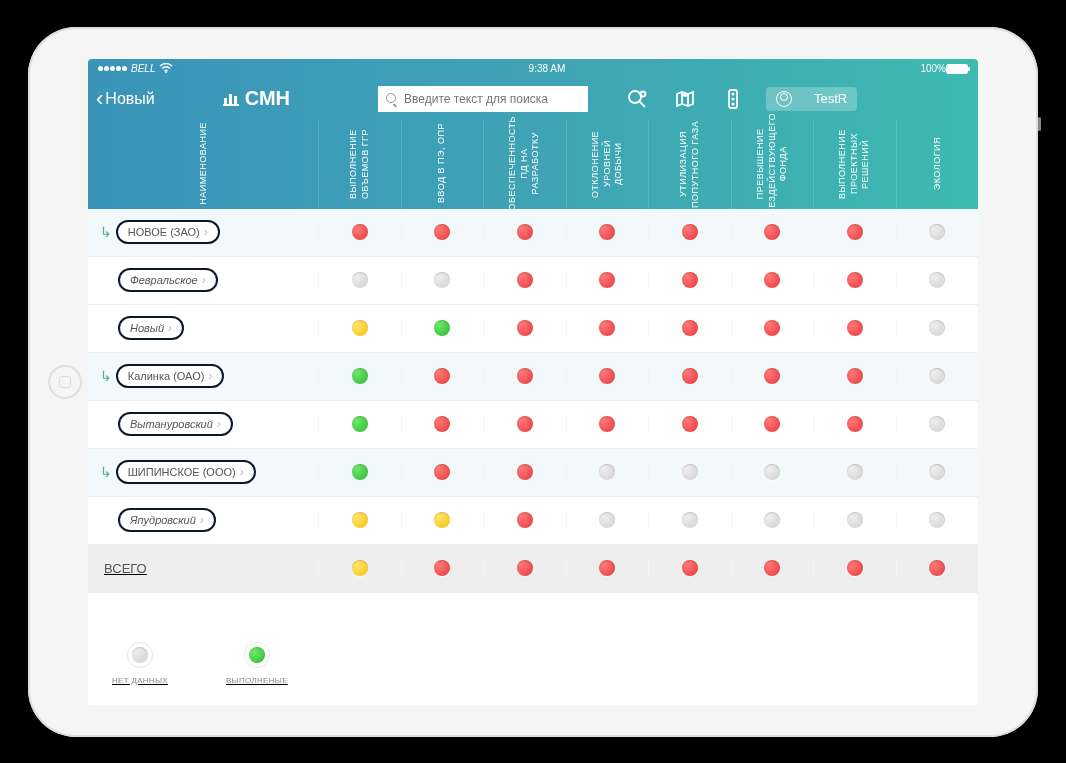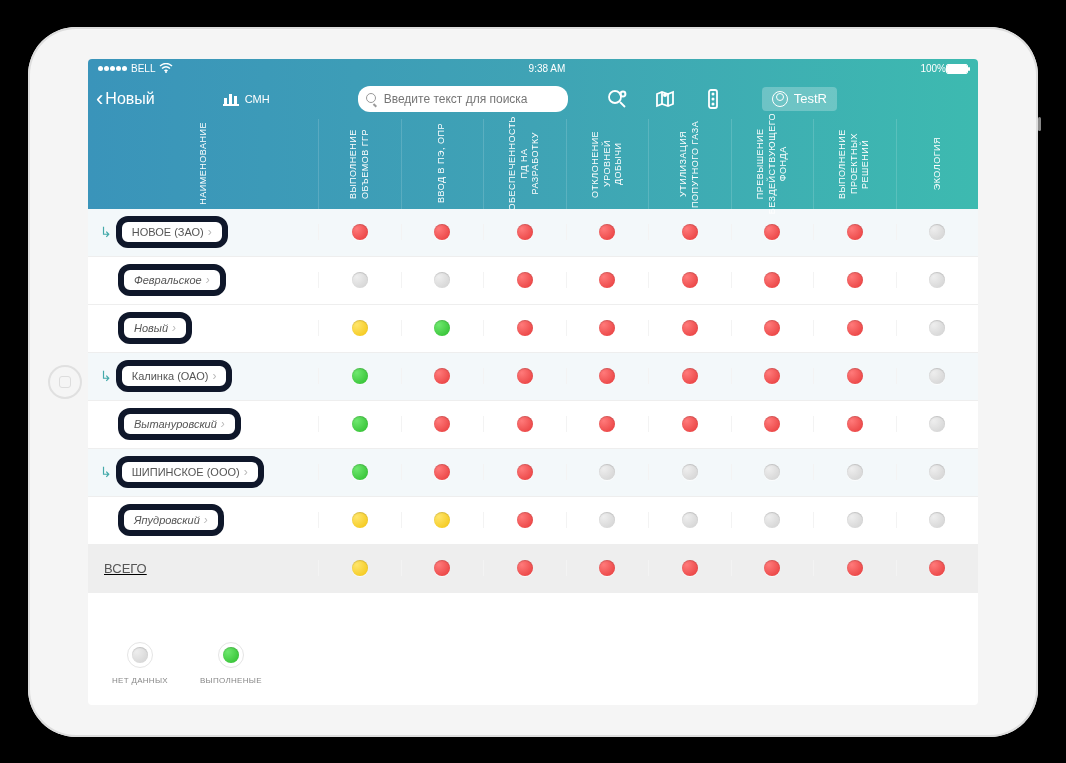--- a/index.html
+++ b/index.html
@@ -62,21 +62,21 @@
   .status-bar {
     height: 20px;
     background: linear-gradient(90deg, #3a94ba 0%, #3fa3b5 50%, #3dbab0 100%);
     color: #fff;
     font-size: 10px;
     display: flex;
     align-items: center;
     padding: 0 10px;
     justify-content: space-between;
   }
-  .status-left { display: flex; align-items: center; gap: 4px; }
+  .status-left { display: flex; align-items: center; gap: 4px; font-style: italic; }
   .signal-dots { display: flex; gap: 1px; }
   .signal-dots span { width: 5px; height: 5px; border-radius: 50%; background: #fff; }
   .status-right { display: flex; align-items: center; gap: 0; }
   .battery { width: 22px; height: 10px; border: 1px solid #fff; border-radius: 2px; position: relative; }
   .battery::after { content:''; position:absolute; right:-3px; top:2px; width:2px; height:4px; background:#fff; border-radius:1px; }
   .battery-fill { width: 100%; height: 100%; background:#fff; border-radius:1px; }
 
   .nav-bar {
     height: 40px;
     background: linear-gradient(90deg, #3a94ba 0%, #3fa3b5 50%, #3dbab0 100%);
@@ -88,47 +88,47 @@
   }
   .back-btn { display: flex; align-items: center; font-size: 16px; font-weight: 300; cursor: pointer; }
   .back-chevron { font-size: 22px; line-height: 1; margin-right: 2px; }
   .title-section { display: flex; align-items: center; gap: 6px; margin-left: 60px; }
   .chart-icon { width: 16px; height: 14px; position: relative; }
   .chart-icon::before { content:''; position:absolute; left:0; bottom:0; width:100%; height:2px; background:#fff; }
   .chart-icon span { position:absolute; bottom:2px; width:3px; background:#fff; }
   .chart-icon span:nth-child(1){ left:1px; height:6px; }
   .chart-icon span:nth-child(2){ left:6px; height:10px; }
   .chart-icon span:nth-child(3){ left:11px; height:8px; }
-  .title-text { font-size: 11px; font-weight: 400; }
+  .title-text { font-size: 20px; font-weight: 700; }
   .search-box {
     margin-left: 80px;
     background: #fff;
-    border-radius: 12px;
+    border-radius: 0;
     height: 26px;
     width: 210px;
     display: flex;
     align-items: center;
     padding: 0 8px;
     color: #999;
   }
   .search-box input { border:none; outline:none; font-size:12px; color:#999; flex:1; background:transparent; }
   .mag-icon { width:12px; height:12px; margin-right:6px; }
   .mag-icon::before { content:''; display:block; width:8px; height:8px; border:1.5px solid #999; border-radius:50%; }
   .mag-icon::after { content:''; display:block; width:4px; height:1.5px; background:#999; transform:rotate(45deg) translate(6px,-4px); }
   .nav-icons { display:flex; gap:26px; margin-left:30px; align-items:center; }
   .nav-icon { width:22px; height:22px; cursor:pointer; display:flex; align-items:center; justify-content:center; }
   .nav-icon svg { fill: none; stroke: #fff; stroke-width: 1.8; }
   .user-badge {
-    margin-left: 30px;
+    margin-left: 14px;
     background: rgba(255,255,255,0.25);
     border-radius: 4px;
     padding: 4px 10px;
     display: flex;
     align-items: center;
-    gap: 6px;
+    gap: 22px;
     font-size: 13px;
   }
   .user-icon { width:16px; height:16px; border:1.5px solid #fff; border-radius:50%; position:relative; }
   .user-icon::before { content:''; position:absolute; width:6px; height:6px; border:1.5px solid #fff; border-radius:50%; top:1px; left:50%; transform:translateX(-50%); }
 
   .header-row {
     display: flex;
     background: linear-gradient(90deg, #3a94ba 0%, #3fa3b5 50%, #3dbab0 100%);
     color: #fff;
     height: 90px;
@@ -147,31 +147,31 @@
   .vertical-text { writing-mode: vertical-rl; transform: rotate(180deg); letter-spacing: 0.5px; }
   .vertical-text.multiline { line-height: 1.3; }
 
   .table-body { flex:1; overflow-y:auto; }
   .data-row { display:flex; height:48px; border-bottom:1px solid #eee; align-items:center; }
   .data-row.parent { background: #f3f8fa; }
   .data-row.total { background: #eee; text-decoration: underline; }
   .name-cell { flex: 0 0 230px; display:flex; align-items:center; padding-left:12px; font-size:12px; color:#555; }
   .name-cell.child { padding-left: 30px; font-style: italic; }
   .tree-arrow { color:#4aa; margin-right:4px; font-size:14px; }
-  .pill { border:6px solid #0f172a; border-radius:12px; padding:3px 10px; display:flex; align-items:center; gap:4px; background:#fff; font-size:11px; }
+  .pill { border:2px solid #0f172a; border-radius:12px; padding:3px 10px; display:flex; align-items:center; gap:4px; background:#fff; font-size:11px; }
   .pill-chevron { color:#bbb; font-size:12px; }
   .total-label { font-weight:400; font-size:13px; padding-left:4px; }
   .status-cell { flex:1; display:flex; align-items:center; justify-content:center; border-left:1px solid #f3f3f3; }
   .dot { width:16px; height:16px; border-radius:50%; box-shadow: inset 0 1px 1px rgba(0,0,0,0.15), 0 1px 1px rgba(255,255,255,0.7); }
   .dot.red { background: radial-gradient(circle at 30% 30%, #ff7a7a, #e63939); }
   .dot.green { background: radial-gradient(circle at 30% 30%, #6ee86e, #2bbb2b); }
   .dot.yellow { background: radial-gradient(circle at 30% 30%, #ffe56b, #f2c40f); }
   .dot.gray { background: radial-gradient(circle at 30% 30%, #eee, #d0d0d0); }
 
-  .legend { display:flex; gap:32px; padding:20px 24px; align-items:flex-end; }
+  .legend { display:flex; gap:58px; padding:20px 24px; align-items:flex-end;text-decoration:underline; }
   .legend-item { display:flex; flex-direction:column; align-items:center; gap:8px; }
   .legend-dot-wrap { width:26px; height:26px; border:1px solid #e5e5e5; border-radius:50%; display:flex; align-items:center; justify-content:center; background:#fff; }
   .legend-item .lbl { font-size:8px; color:#888; letter-spacing:0.3px; }
 </style>
 </head>
 <body>
 
 <div class="tablet-frame">
   <div class="home-button"></div>
   <div class="power-button"></div>

